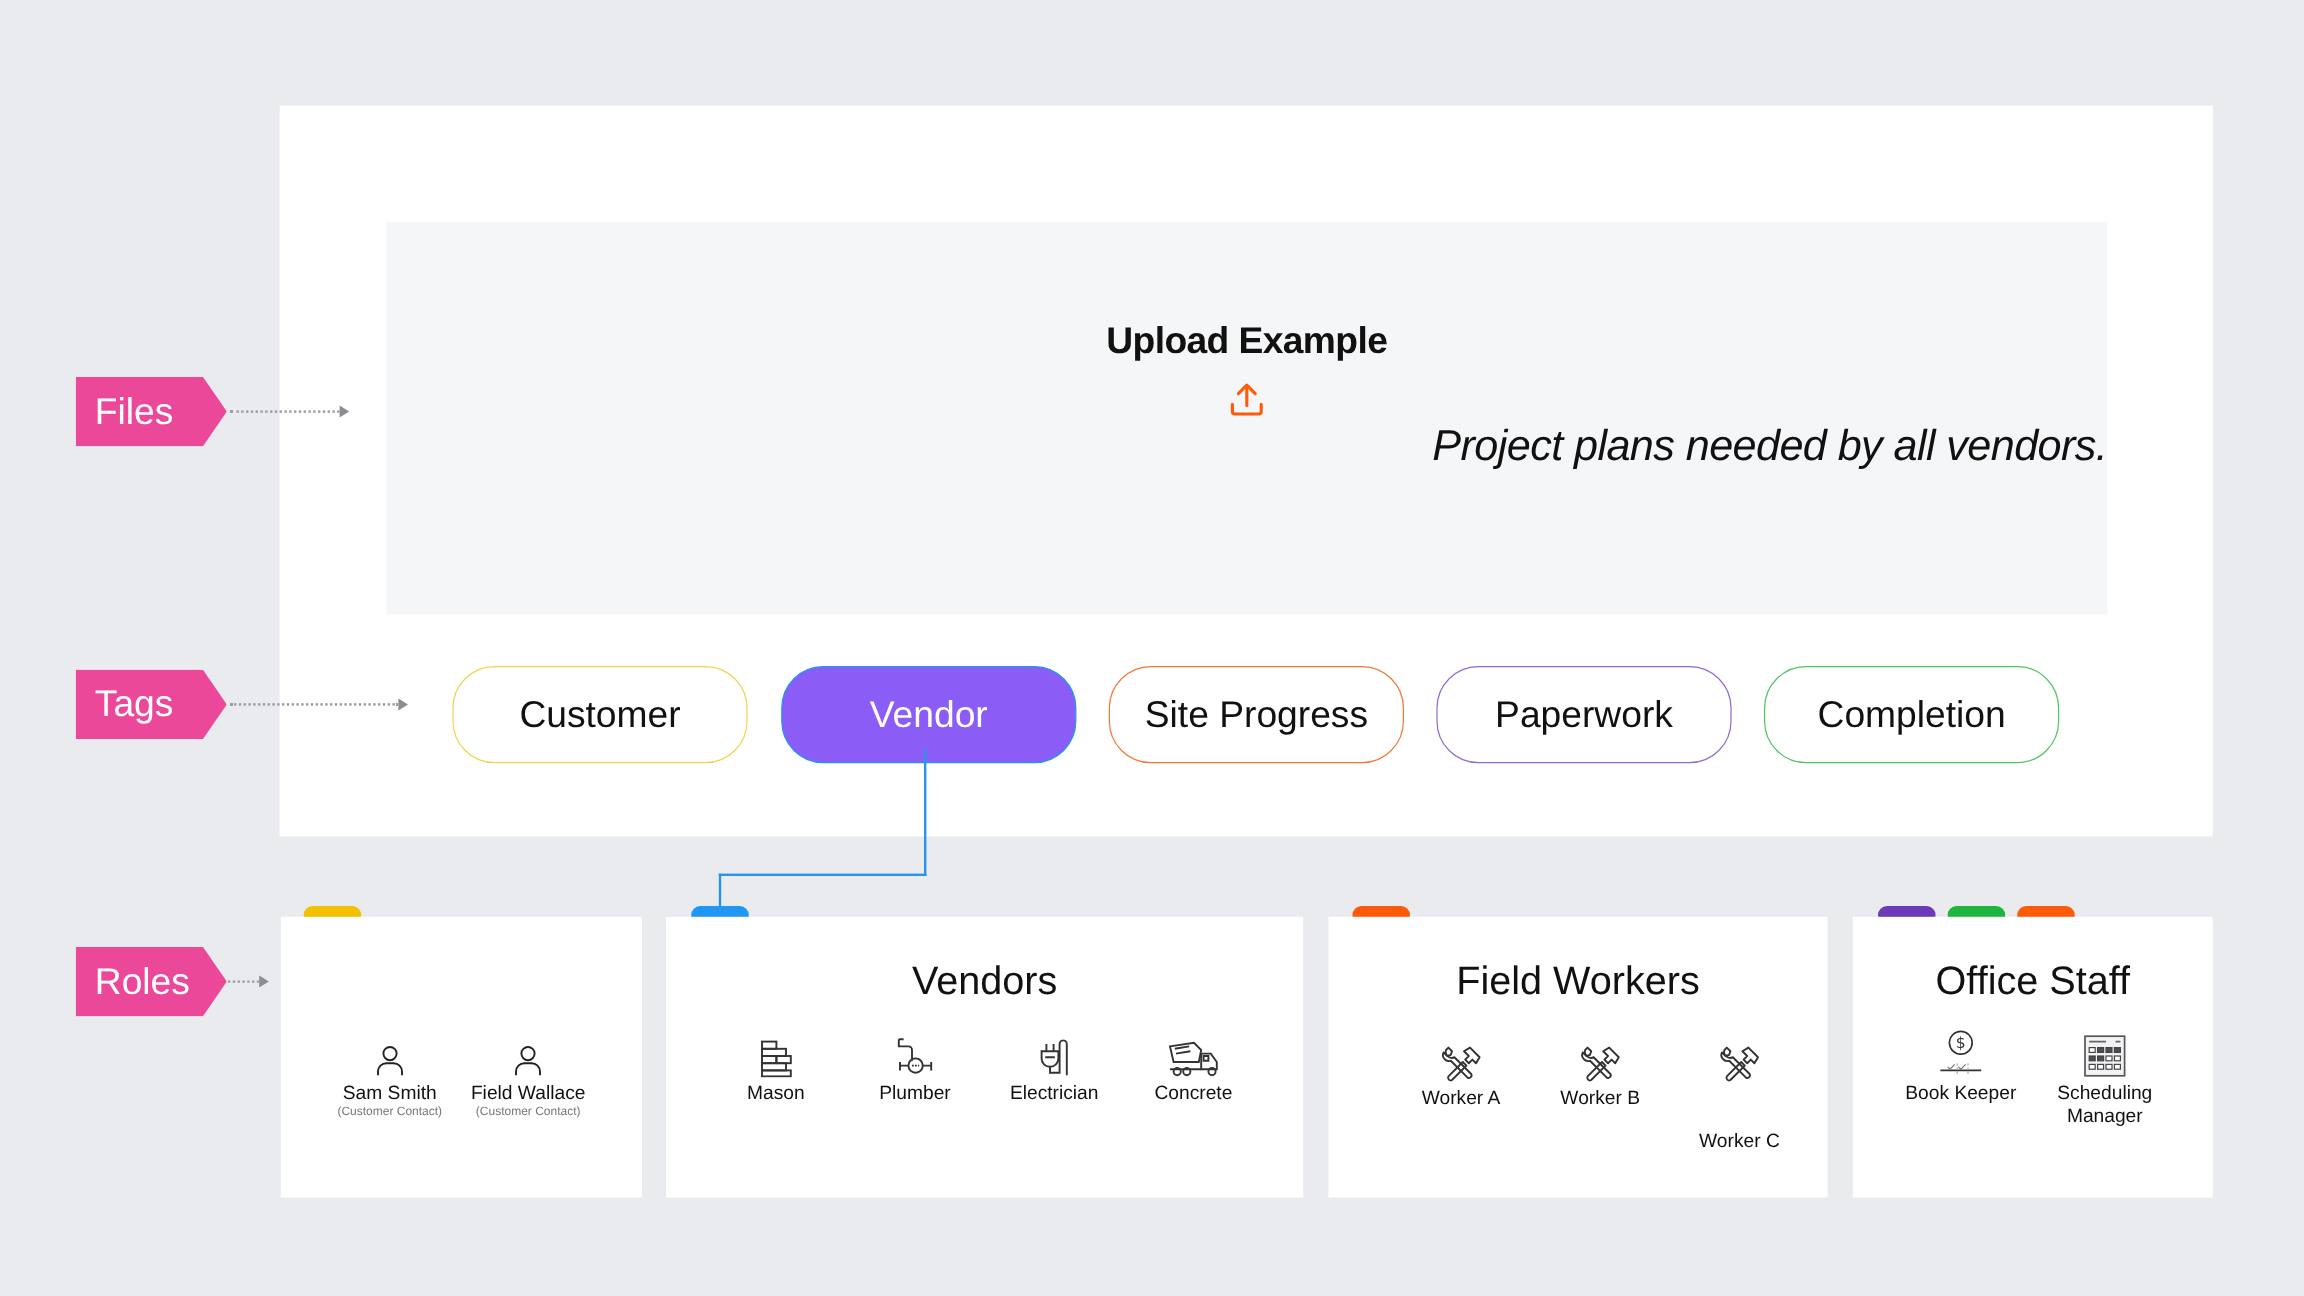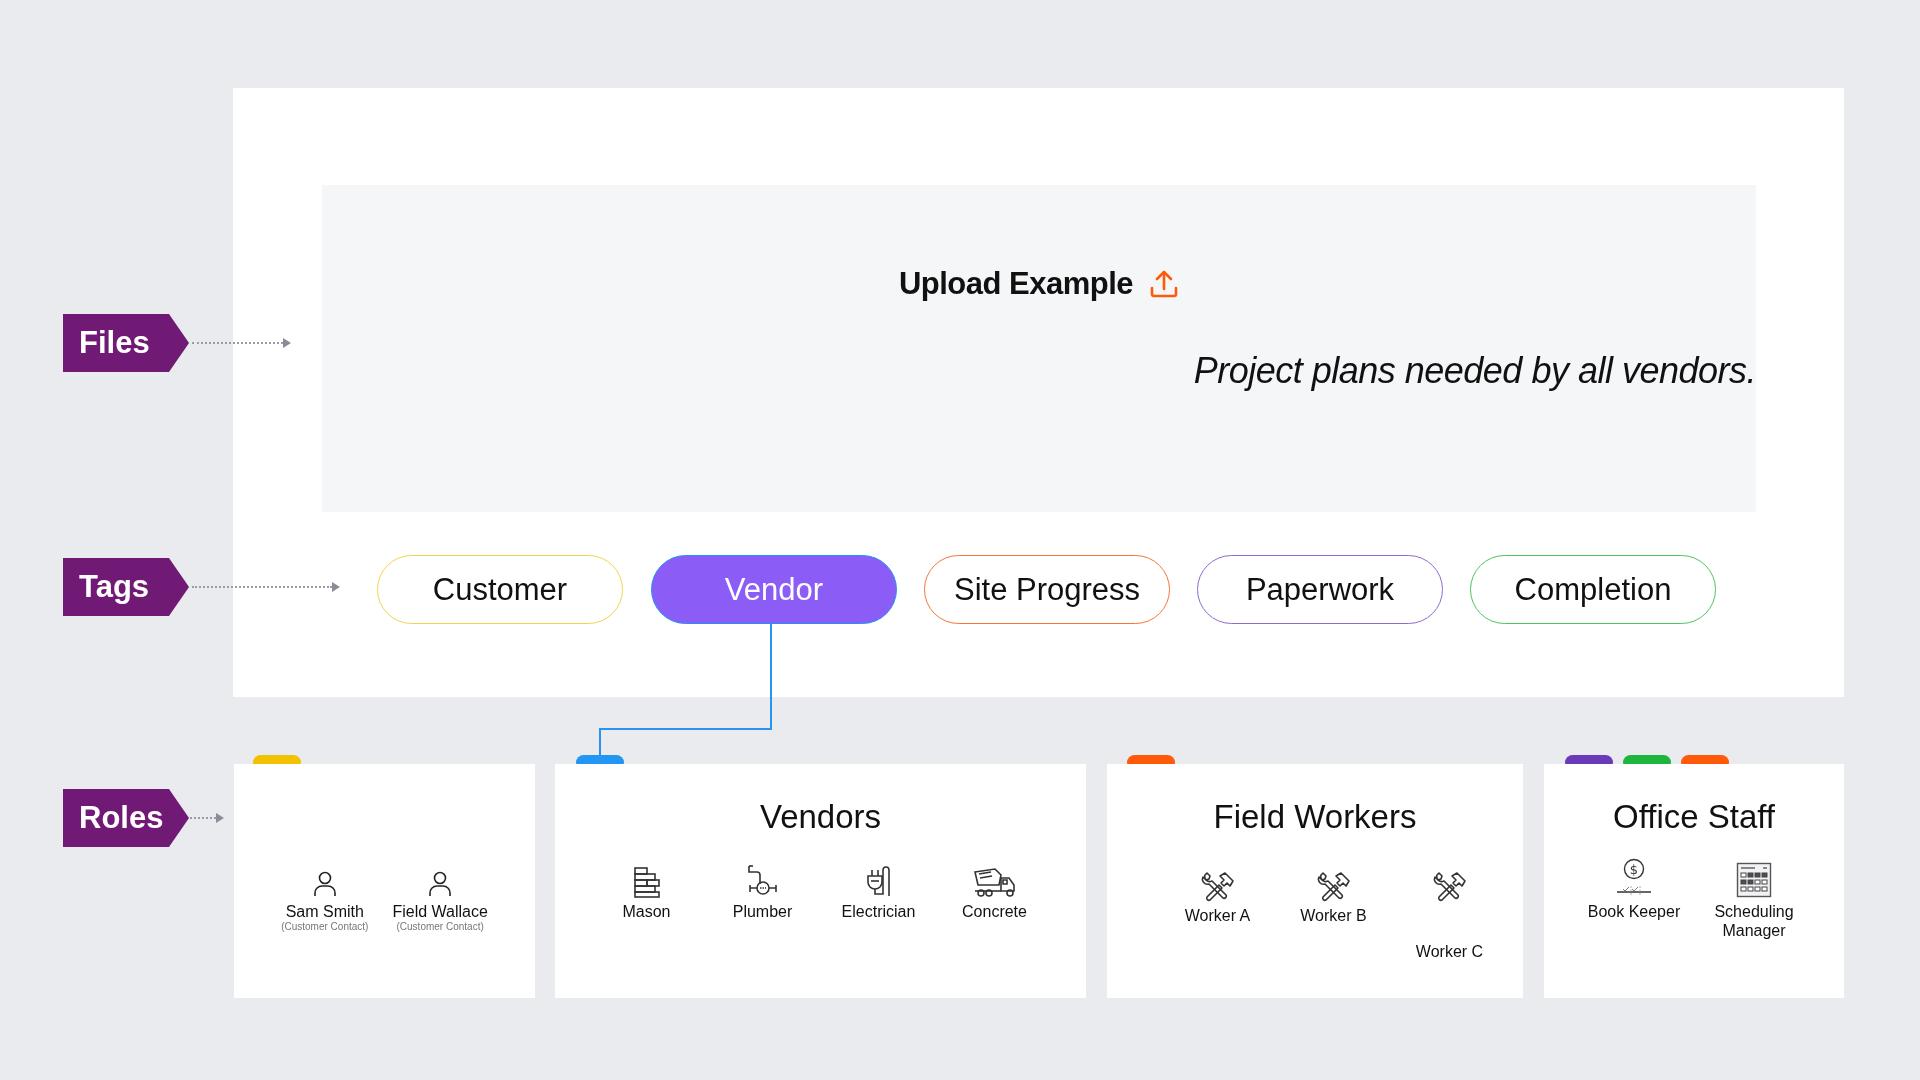--- a/index.html
+++ b/index.html
@@ -3,56 +3,55 @@
   <meta charset="utf-8">
   <style>
     * { box-sizing: border-box; margin: 0; padding: 0; }
     html, body { width: 1920px; height: 1080px; overflow: hidden; }
     body {
       background: #eaebef;
       font-family: "Liberation Sans", "DejaVu Sans", sans-serif;
       color: #111;
       position: relative;
     }
-    .abs { position: absolute; }
+    .abs { position: absolute; flex-direction: column; }
 
     
     .main-card { left: 233px; top: 88px; width: 1611px; height: 609px; background: #ffffff; }
     .upload-area { left: 322px; top: 185px; width: 1434px; height: 327px; background: #f5f6f8; }
     .upload-title {
       left: 322px; top: 266px; width: 1434px; text-align: center;
       font-size: 31px; font-weight: bold; letter-spacing: -0.5px;
       display: flex; justify-content: center; align-items: center; gap: 16px;
     }
     .upload-title svg { display: block; }
     .upload-desc {
       left: 322px; top: 350px; width: 1434px; text-align: right;
       font-size: 36px; font-style: italic; font-weight: normal; color: #111;
       letter-spacing: -0.5px;
     }
 
     
     .side-label {
-      height: 58px; width: 126px; background: #701a75; color: #fff;
+      height: 58px; width: 126px; background: #ec4899; color: #fff;
       font-size: 31px; line-height: 58px; padding-left: 16px;
       clip-path: polygon(0 0, 106px 0, 126px 50%, 106px 100%, 0 100%);
-      font-weight: bold;
     }
     .dash-arrow {
       height: 2px; border-top: 2px dotted #9a9ca6;
     }
     .arrow-head {
       width: 0; height: 0;
       border-top: 5px solid transparent; border-bottom: 5px solid transparent;
       border-left: 8px solid #8a8c96;
     }
 
     
     .tag-pill {
-      top: 555px; width: 246px; height: 69px; border-radius: 35px;
+      top: 555px; width: 246px; height: 81px; border-radius: 35px;
       border: 1.5px solid; background: #fff;
       display: flex; align-items: center; justify-content: center;
       font-size: 31px; color: #111; cursor: pointer;
     }
     .tag-pill.active { color: #fff; }
 
     
     .conn { background: #2a93ee; }
 
     

